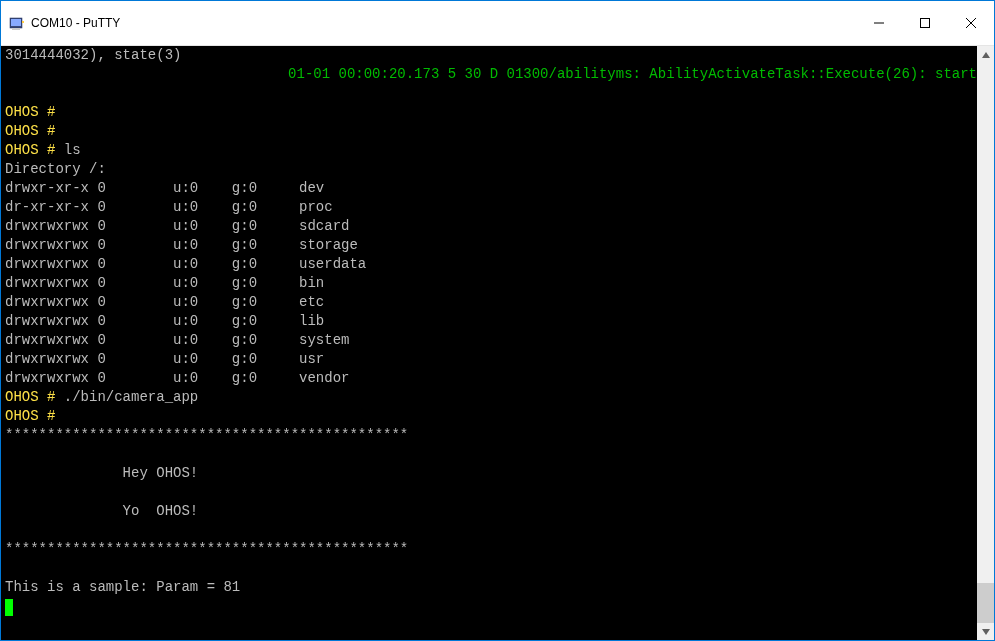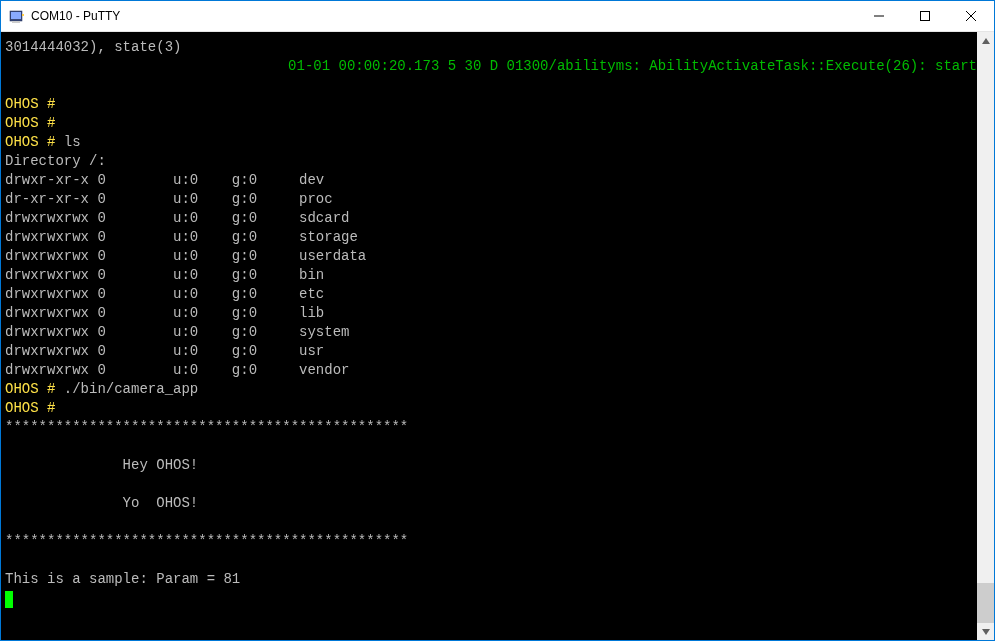--- a/index.html
+++ b/index.html
@@ -12,21 +12,21 @@
     }
     .window {
       width: 995px;
       height: 641px;
       border: 1px solid #0078d7;
       display: flex;
       flex-direction: column;
       background: #fff;
     }
     .titlebar {
-      height: 31px;
+      height: 45px;
       background: #fff;
       display: flex;
       align-items: center;
       padding-left: 8px;
       border-bottom: 1px solid #e5e5e5;
     }
     .titlebar-icon {
       width: 16px;
       height: 16px;
       margin-right: 6px;
@@ -60,21 +60,20 @@
     .terminal {
       flex: 1;
       background: #000;
       color: #bbb;
       font-family: "Consolas", "Courier New", monospace;
       font-size: 14px;
       line-height: 19px;
       padding: 0 0 0 4px;
       white-space: pre;
       overflow: hidden;
-      margin-top: 6px;
     }
     .scrollbar {
       width: 17px;
       background: #f0f0f0;
       position: relative;
       display: flex;
       flex-direction: column;
     }
     .scroll-arrow {
       height: 17px;

